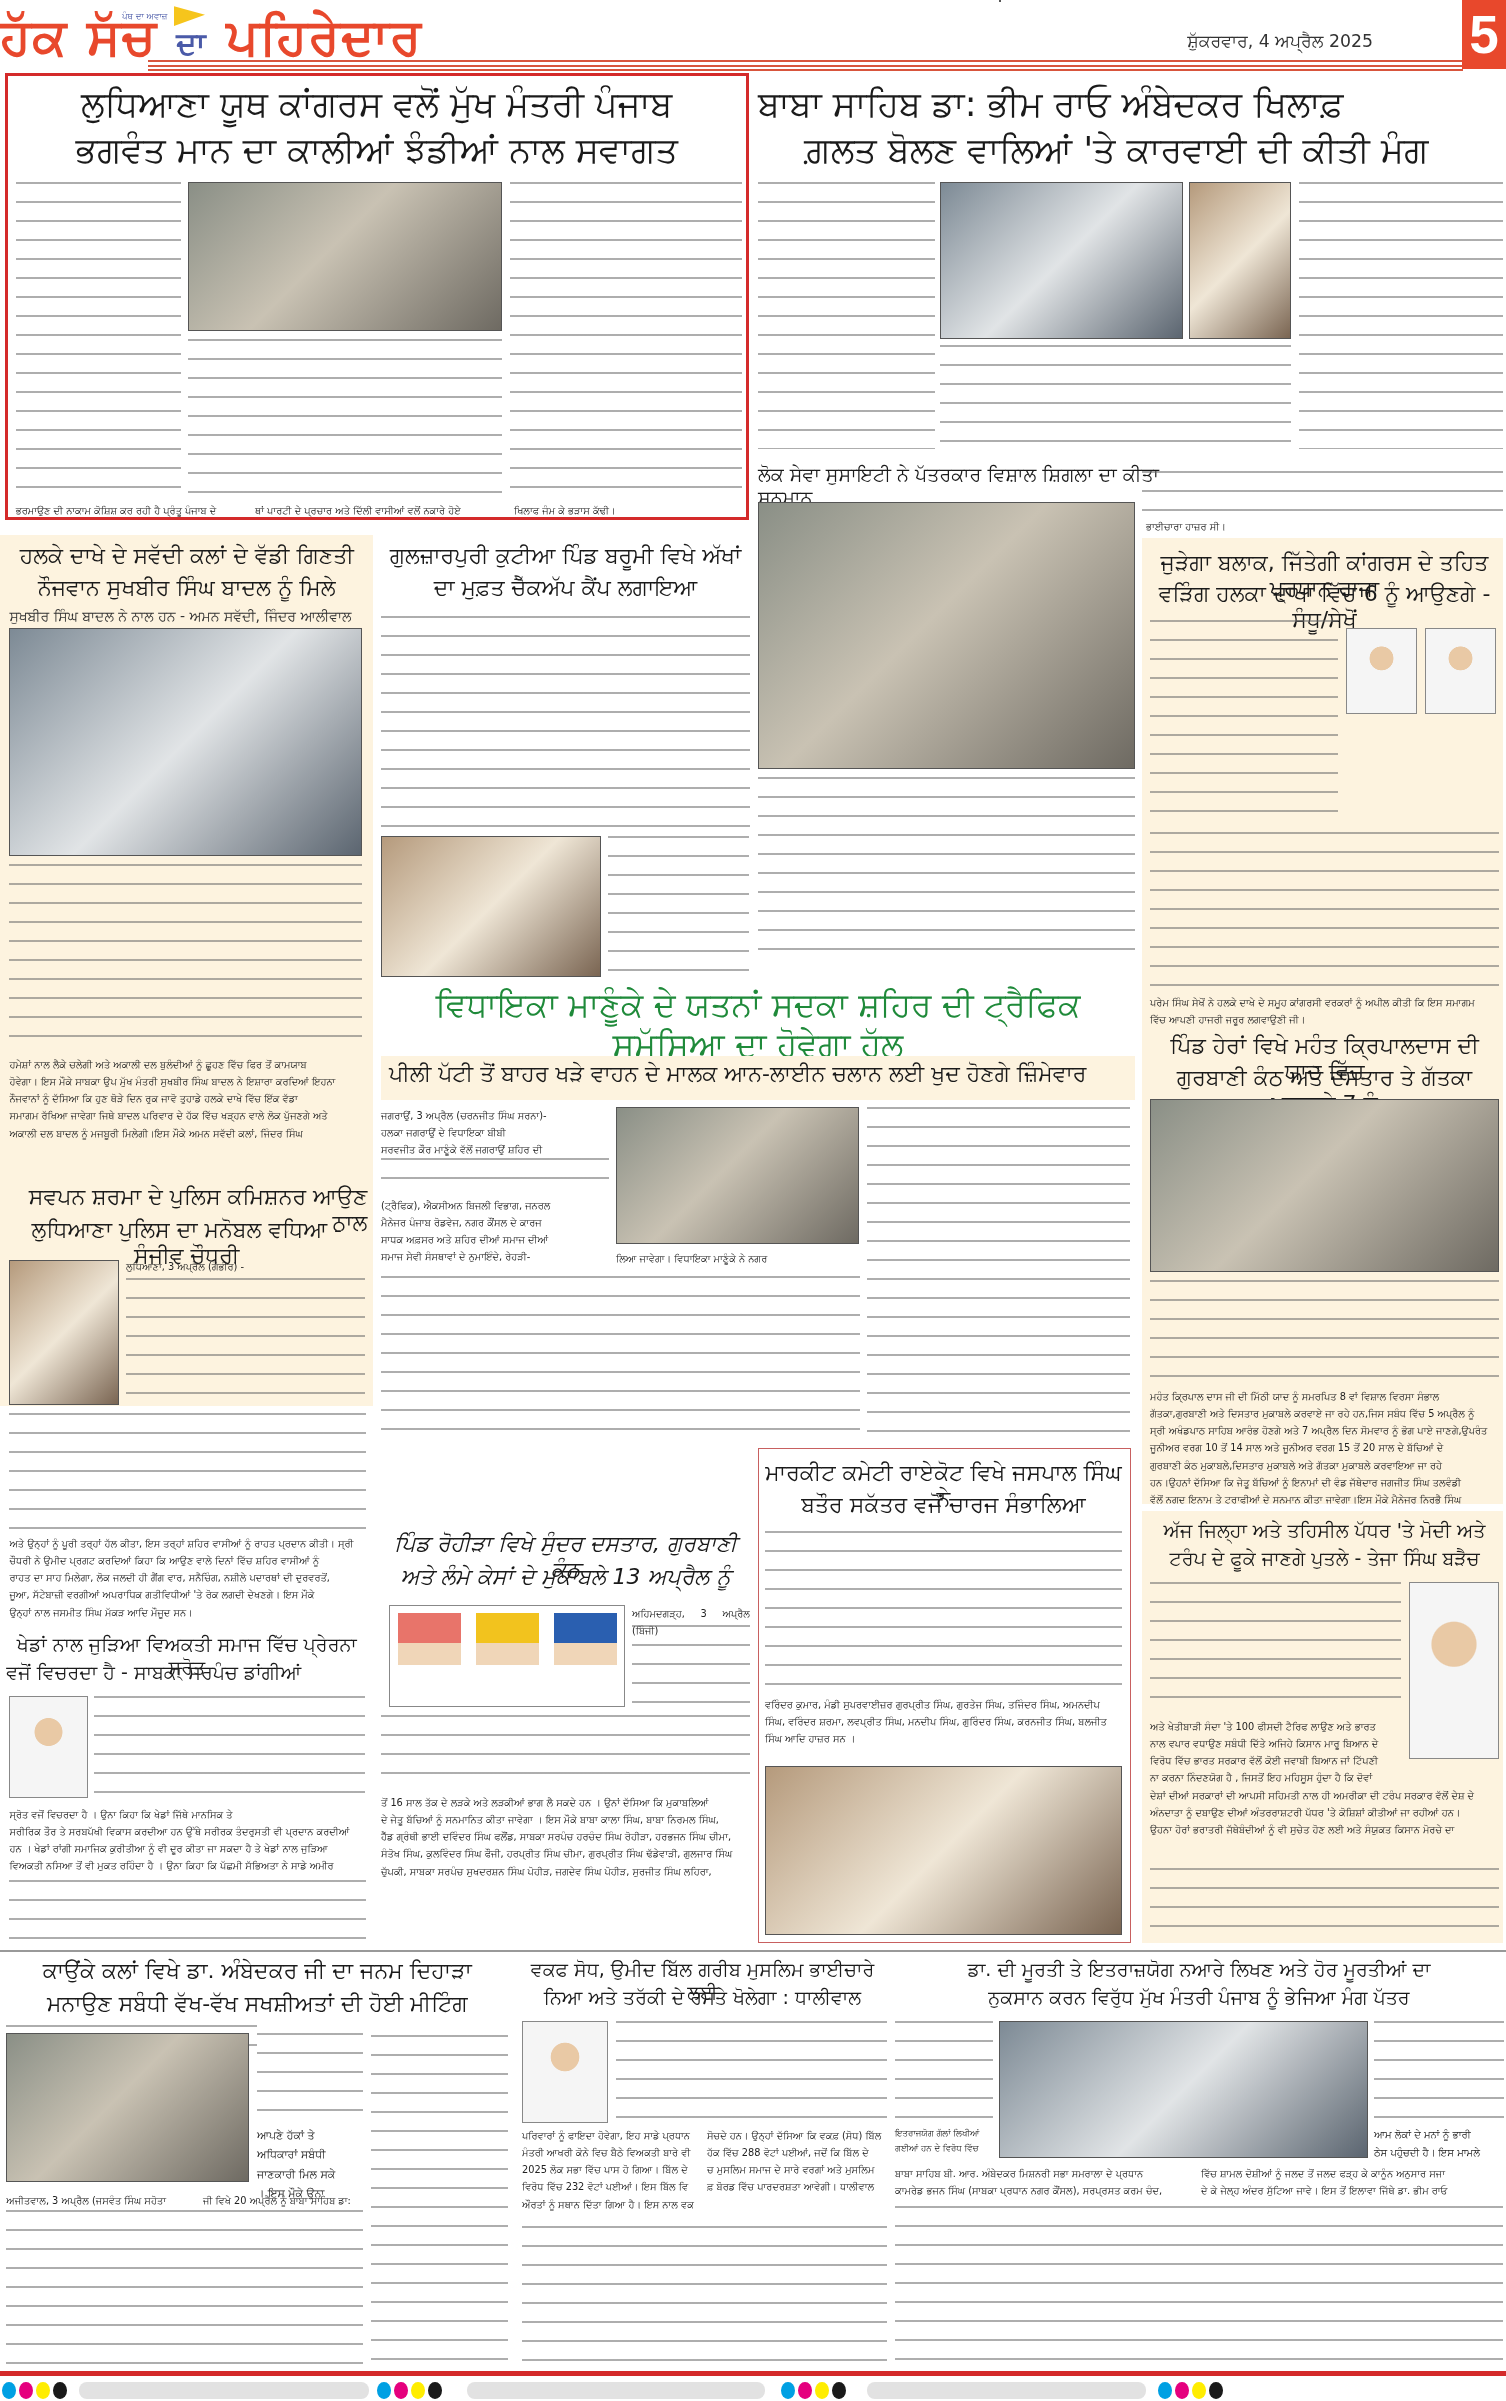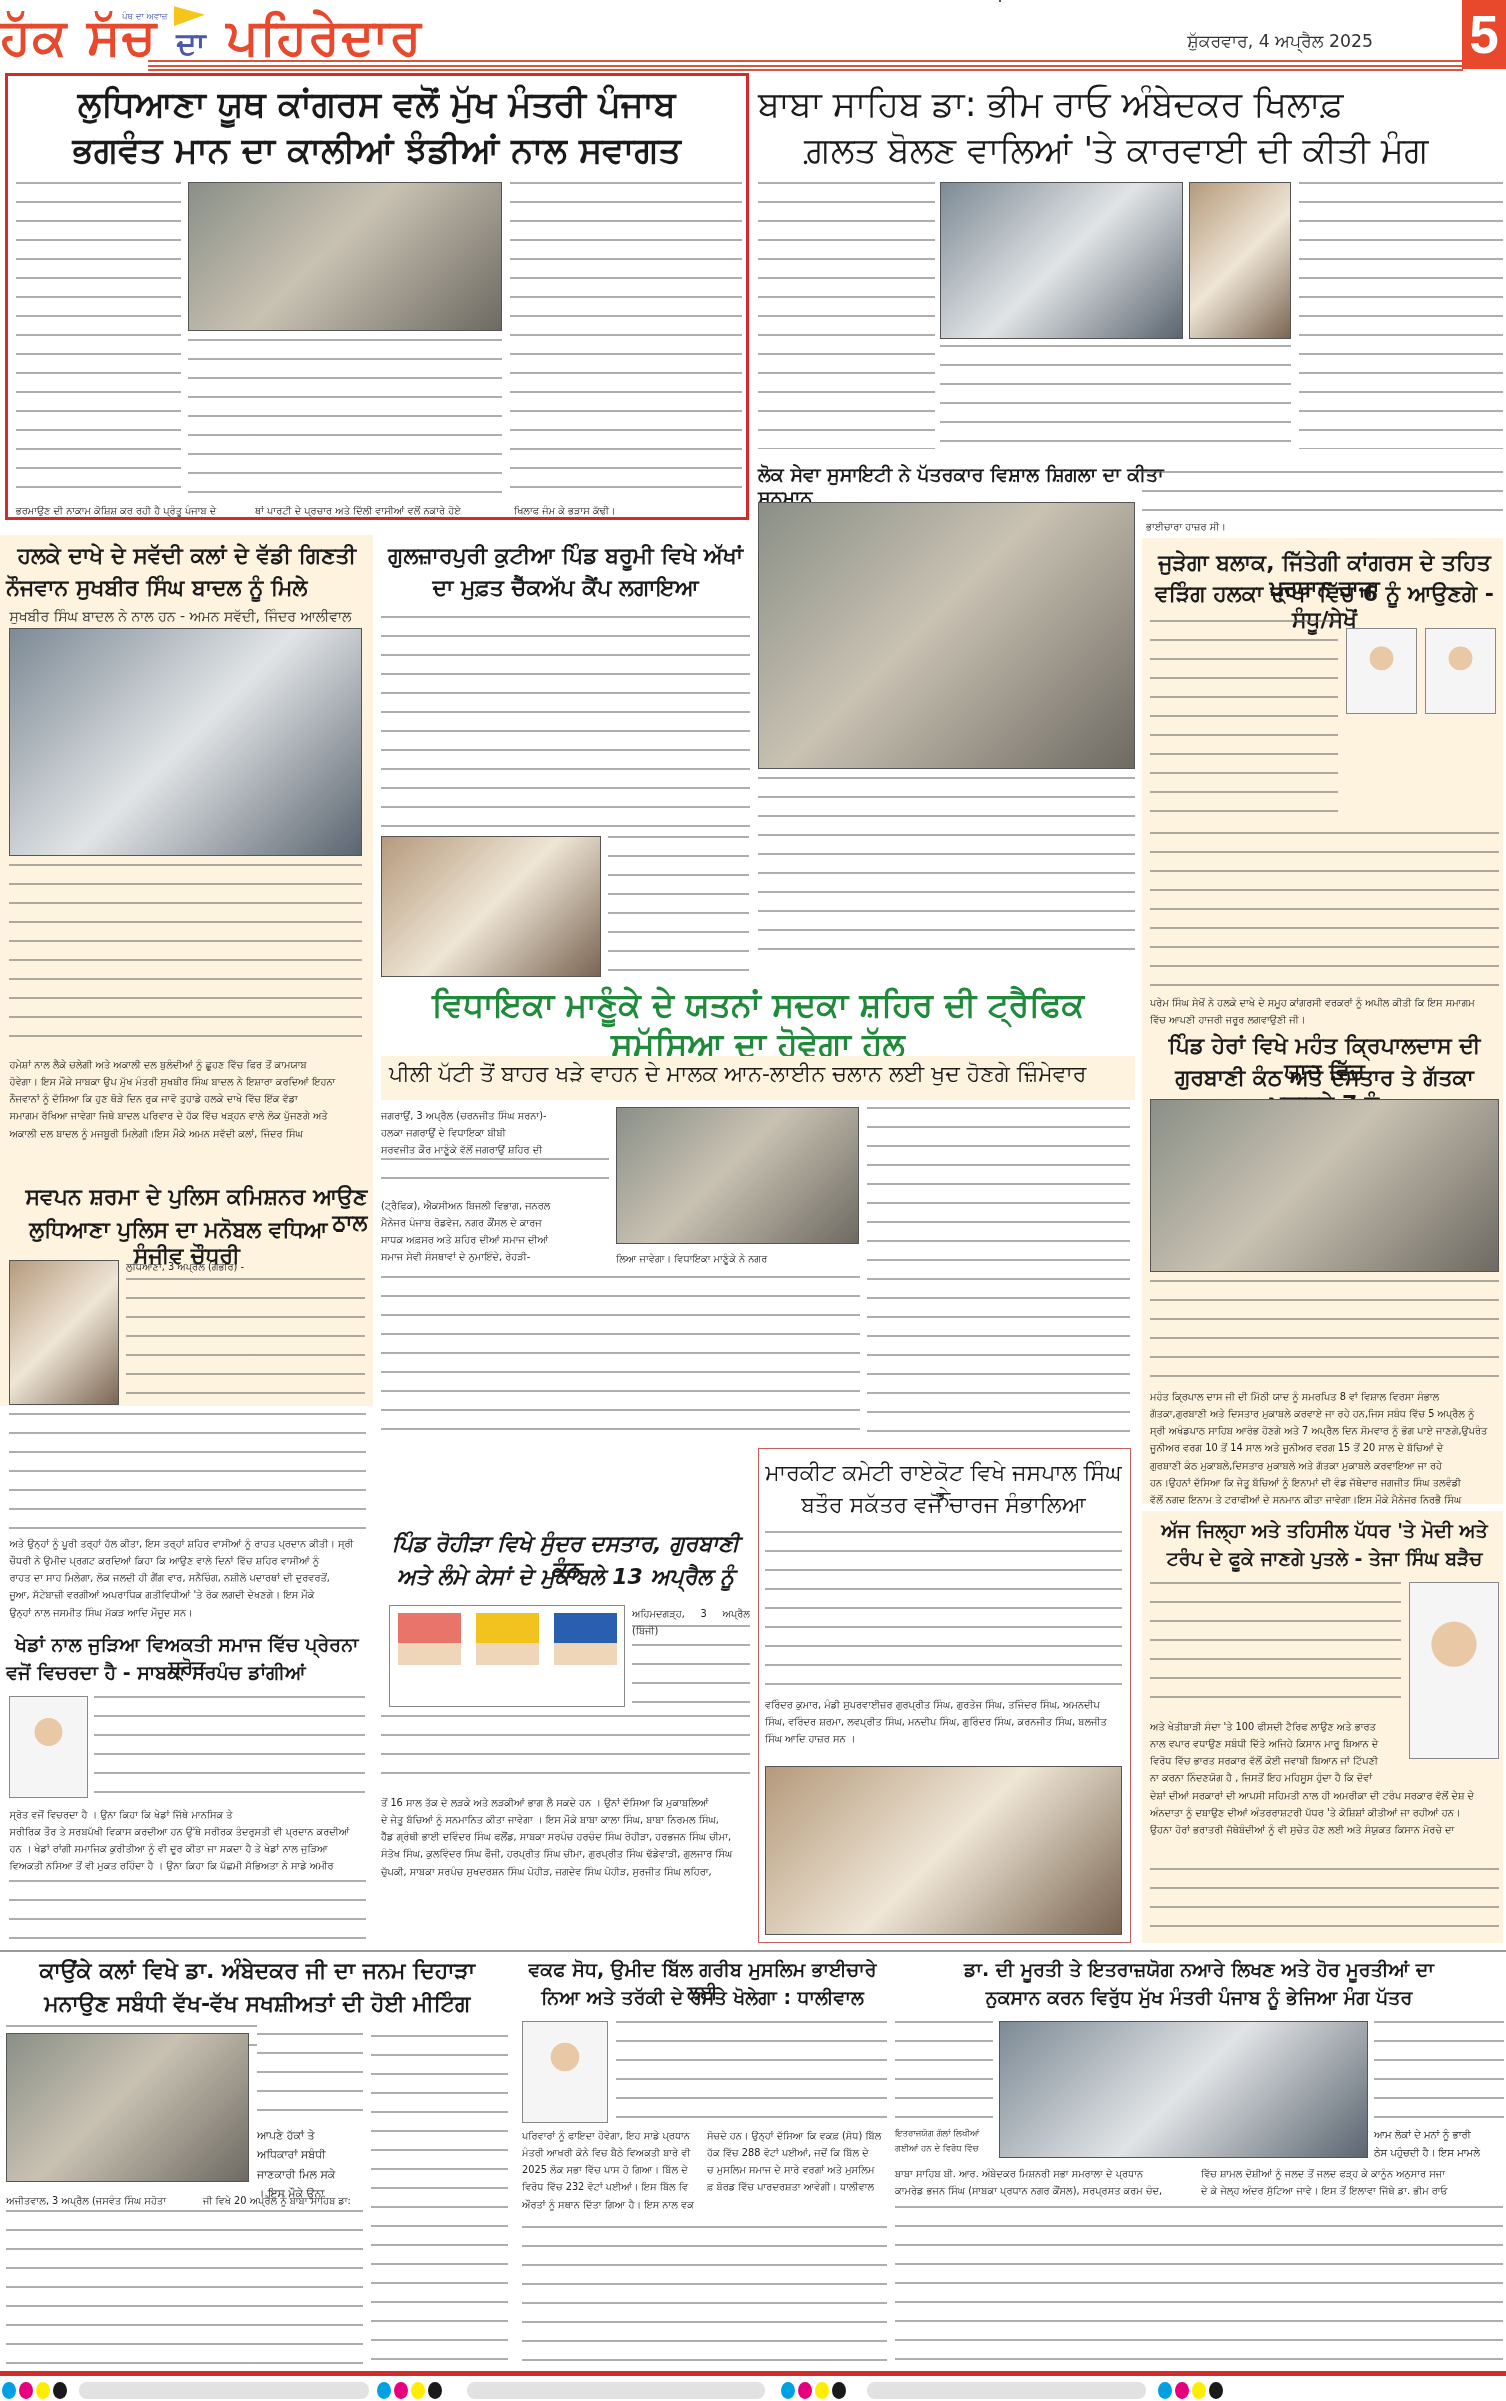--- a/index.html
+++ b/index.html
@@ -6,21 +6,21 @@
   body { width: 1506px; height: 2401px; background: #ffffff; font-family: "DejaVu Sans", sans-serif; color: #1a1a1a; position: relative; overflow: hidden; }
   .abs { position: absolute; }
   .masthead-title { left: 0; top: 7.9px; font-family: "DejaVu Sans", sans-serif; font-weight: bold; font-size: 50px; color: #e8482c; letter-spacing: 1.6px; }
   .masthead-title .da { color: #4a5aa8; font-size: 31px; }
   .flag { left: 174px; top: 6.3px; width: 31px; height: 28px; background: #f6c51c; clip-path: polygon(0 0, 100% 30%, 0 70%); }
   .tagline { left: 122px; top: 11px; font-size: 8.6px; color: #4a5aa8; }
   .mast-rule { height: 2.4px; background: #d8553c; }
   .date-line { right: 133px; top: 31px; font-size: 17.3px; color: #333; }
   .page-num { right: 0; top: 0; width: 44px; height: 69px; background: #e8482c; color: #fff; font-weight: bold; font-size: 53px; text-align: center; line-height: 69px; font-family: "Liberation Sans", sans-serif; }
   .lead-box { left: 4.7px; top: 73px; width: 744px; height: 447px; border: 3.1px solid #d42a2a; }
-  .hl { font-weight: bold; line-height: 1.2; }
+  .hl { font-weight: normal; line-height: 1.2; }
   .hl-xl { font-size: 35px; }
   .hl-md { font-size: 22px; }
   .hl-sm { font-size: 19px; }
   .green { color: #1f8a3a; }
   .cream { background: #fdf3df; }
   .photo { background: linear-gradient(135deg, #8a8f86 0%, #c9c2b3 45%, #6e6a62 100%); border: 0.8px solid #555; }
   .photo.warm { background: linear-gradient(135deg, #b59a7c, #efe6d6 50%, #7a6552); }
   .photo.cool { background: linear-gradient(135deg, #7d8a95, #e1e4e6 50%, #5b6570); }
   .body-text { font-size: 9.8px; line-height: 1.75; color: #222; text-align: justify; }
   .lines { background: repeating-linear-gradient(to bottom, #6b6b6b 0, #6b6b6b 1.6px, transparent 1.6px, transparent 19px); opacity: 0.55; }
@@ -92,21 +92,21 @@
   <div>ਸ੍ਰੀ ਅਖੰਡਪਾਠ ਸਾਹਿਬ ਆਰੰਭ ਹੋਣਗੇ ਅਤੇ 7 ਅਪ੍ਰੈਲ ਦਿਨ ਸੋਮਵਾਰ ਨੂੰ ਭੋਗ ਪਾਏ ਜਾਣਗੇ,ਉਪਰੰਤ</div>
   <div>ਜੂਨੀਅਰ ਵਰਗ 10 ਤੋਂ 14 ਸਾਲ ਅਤੇ ਜੂਨੀਅਰ ਵਰਗ 15 ਤੋਂ 20 ਸਾਲ ਦੇ ਬੱਚਿਆਂ ਦੇ</div>
   <div>ਗੁਰਬਾਣੀ ਕੰਠ ਮੁਕਾਬਲੇ,ਦਿਸਤਾਰ ਮੁਕਾਬਲੇ ਅਤੇ ਗੱਤਕਾ ਮੁਕਾਬਲੇ ਕਰਵਾਇਆ ਜਾ ਰਹੇ</div>
   <div>ਹਨ।ਉਹਨਾਂ ਦੱਸਿਆ ਕਿ ਜੇਤੂ ਬੱਚਿਆਂ ਨੂੰ ਇਨਾਮਾਂ ਦੀ ਵੰਡ ਜੱਥੇਦਾਰ ਜਗਜੀਤ ਸਿੰਘ ਤਲਵੰਡੀ</div>
   <div>ਵੱਲੋਂ ਨਗਦ ਇਨਾਮ ਤੇ ਟਰਾਫੀਆਂ ਦੇ ਸਨਮਾਨ ਕੀਤਾ ਜਾਵੇਗਾ।ਇਸ ਮੌਕੇ ਮੈਨੇਜਰ ਨਿਰਭੈ ਸਿੰਘ</div>
   <div>ਚੀਮਨਾਂ,ਭਾਈ ਜਸਮੇਲ ਸਿੰਘ ਬੱਦੋਵਾਲ,ਪ੍ਰਧਾਨ ਦਰਸ਼ਨ ਸਿੰਘ,ਥਾਣੇਦਾਰ ਮਲਕੀਤ</div>
 </div>
 
 <div class="abs cream" style="left:0; top:535px; width:373px; height:871px;"></div>
 <div class="abs hl hl-md" style="left:6.3px; top:543px; width:361px; text-align:center;">ਹਲਕੇ ਦਾਖੇ ਦੇ ਸਵੱਦੀ ਕਲਾਂ ਦੇ ਵੱਡੀ ਗਿਣਤੀ</div>
-<div class="abs hl hl-md" style="left:6.3px; top:575px; width:361px; ">ਨੌਜਵਾਨ ਸੁਖਬੀਰ ਸਿੰਘ ਬਾਦਲ ਨੂੰ ਮਿਲੇ</div>
+<div class="abs hl hl-md" style="left:6.3px; top:575px; width:361px; text-align:center;">ਨੌਜਵਾਨ ਸੁਖਬੀਰ ਸਿੰਘ ਬਾਦਲ ਨੂੰ ਮਿਲੇ</div>
 <div class="abs byline" style="left:9.4px; top:608px; width:358px;">ਸੁਖਬੀਰ ਸਿੰਘ ਬਾਦਲ ਨੇ ਨਾਲ ਹਨ - ਅਮਨ ਸਵੱਦੀ, ਜਿੰਦਰ ਆਲੀਵਾਲ</div>
 <div class="abs photo cool" style="left:9.4px; top:628px; width:353px; height:228px;"></div>
 <div class="abs lines" style="left:9.4px; top:864px; width:353px; height:188px;"></div>
 <div class="abs body-text" style="left:9.4px; top:1056px; width:361px;">
   <div>ਹਮੇਸ਼ਾਂ ਨਾਲ ਲੈਕੇ ਚਲੇਗੀ ਅਤੇ ਅਕਾਲੀ ਦਲ ਬੁਲੰਦੀਆਂ ਨੂੰ ਛੂਹਣ ਵਿੱਚ ਫਿਰ ਤੋਂ ਕਾਮਯਾਬ</div>
   <div>ਹੋਵੇਗਾ। ਇਸ ਮੌਕੇ ਸਾਬਕਾ ਉਪ ਮੁੱਖ ਮੰਤਰੀ ਸੁਖਬੀਰ ਸਿੰਘ ਬਾਦਲ ਨੇ ਇਸ਼ਾਰਾ ਕਰਦਿਆਂ ਇਹਨਾ</div>
   <div>ਨੌਜਵਾਨਾਂ ਨੂੰ ਦੱਸਿਆ ਕਿ ਹੁਣ ਥੋੜੇ ਦਿਨ ਰੁਕ ਜਾਵੋ ਤੁਹਾਡੇ ਹਲਕੇ ਦਾਖੇ ਵਿੱਚ ਇੱਕ ਵੱਡਾ</div>
   <div>ਸਮਾਗਮ ਰੱਖਿਆ ਜਾਵੇਗਾ ਜਿਥੇ ਬਾਦਲ ਪਰਿਵਾਰ ਦੇ ਹੱਕ ਵਿੱਚ ਖੜ੍ਹਨ ਵਾਲੇ ਲੋਕ ਪੁੱਜਣਗੇ ਅਤੇ</div>
   <div>ਅਕਾਲੀ ਦਲ ਬਾਦਲ ਨੂੰ ਮਜਬੂਰੀ ਮਿਲੇਗੀ।ਇਸ ਮੌਕੇ ਅਮਨ ਸਵੱਦੀ ਕਲਾਂ, ਜਿੰਦਰ ਸਿੰਘ</div>
 </div>

